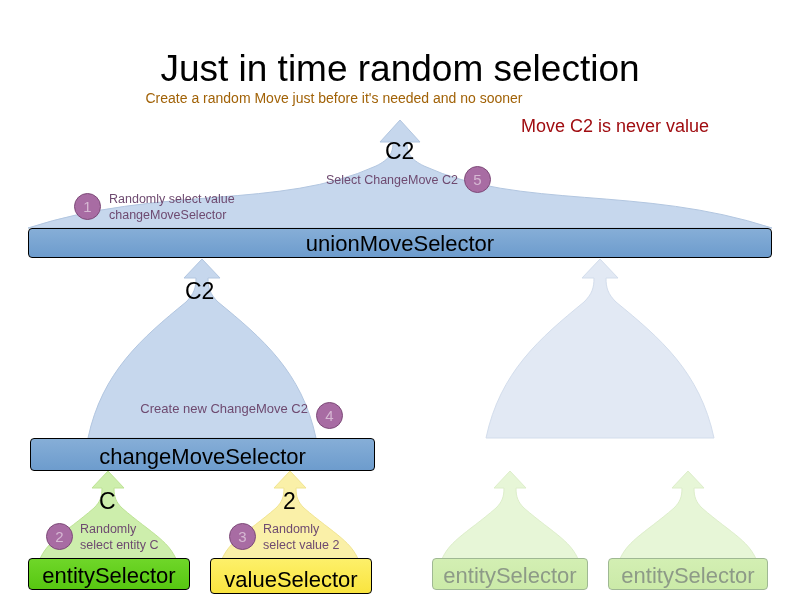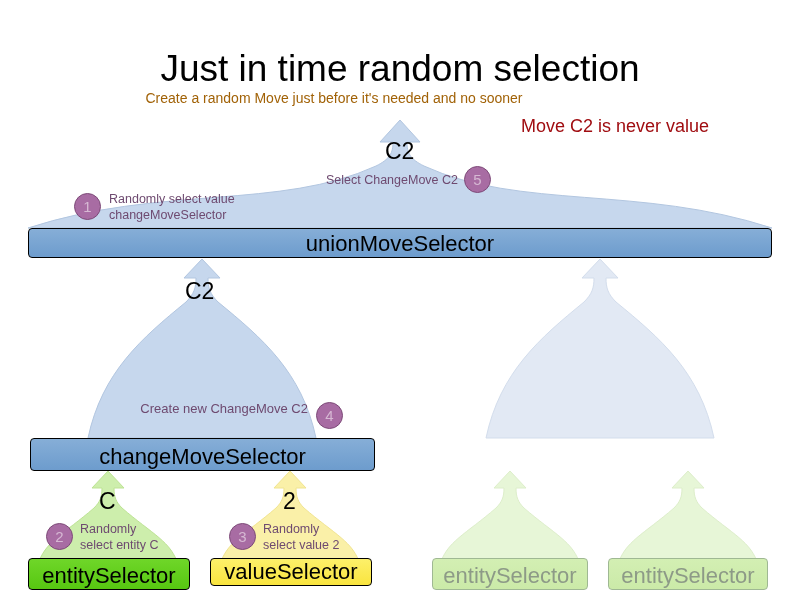--- a/index.html
+++ b/index.html
@@ -184,21 +184,21 @@
 
   <div class="bar" style="left:30px;top:418px;width:345px;height:33px;">
     <span>changeMoveSelector</span>
   </div>
 
 
   <div class="bar leafg" style="left:28px;top:538px;width:162px;height:32px;">
     <span>entitySelector</span>
   </div>
 
-  <div class="bar leafy" style="left:210px;top:538px;width:162px;height:28px;">
+  <div class="bar leafy" style="left:210px;top:538px;width:162px;height:36px;">
     <span>valueSelector</span>
   </div>
 
   <div class="bar leafg faded" style="left:432px;top:538px;width:156px;height:32px;">
     <span>entitySelector</span>
   </div>
 
   <div class="bar leafg faded" style="left:608px;top:538px;width:160px;height:32px;">
     <span>entitySelector</span>
   </div>

